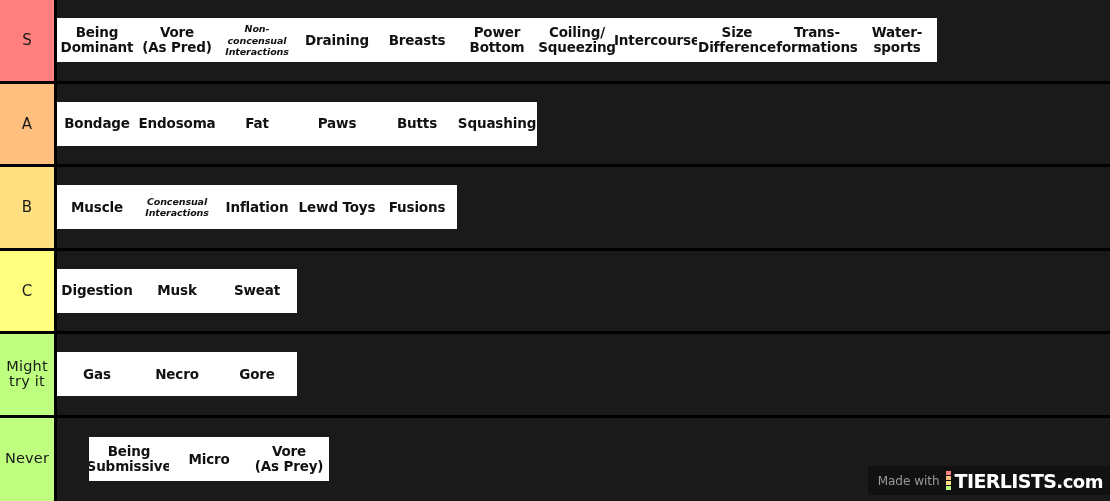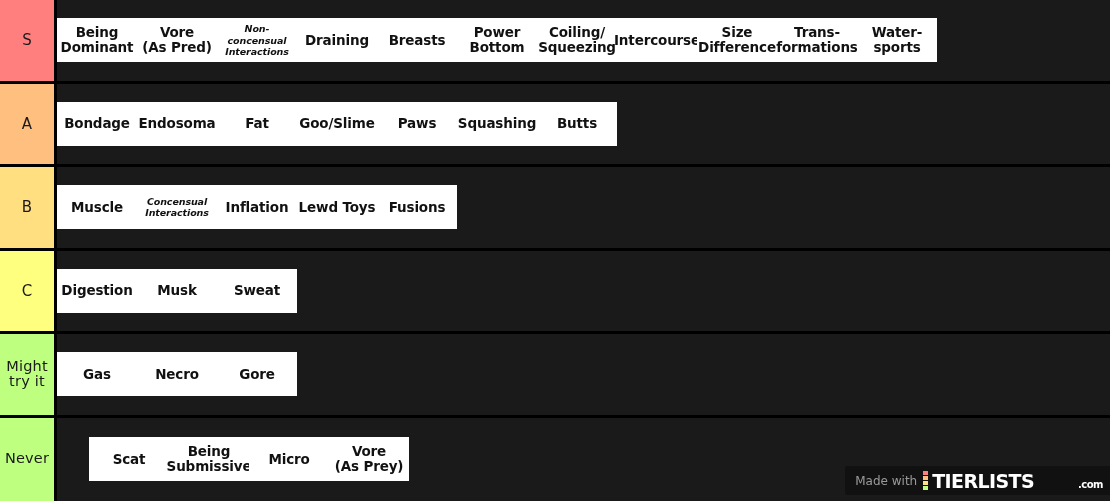--- a/index.html
+++ b/index.html
@@ -128,23 +128,22 @@
     height: 4px;
   }
   #watermark .brand {
     color: #ffffff;
     font-size: 19px;
     font-weight: bold;
     font-family: "DejaVu Sans", "Liberation Sans", sans-serif;
     letter-spacing: -0.6px;
   }
   #watermark .brand .tld {
-    font-size: 10px;
+    font-size: 18px;
     letter-spacing: -0.5px;
-    padding-left: 44px;
   }
 </style>
 </head>
 <body>
 
 <div id="tierlist">
     <div class="tier-row">
       <div class="tier-label" style="background: rgb(255, 127, 127); white-space: pre-line;">S</div>
       <div class="tier-items-area">
         <div class="tier-strip">
@@ -170,24 +169,23 @@
         </div>
       </div>
     </div>
     <div class="tier-row">
       <div class="tier-label" style="background: rgb(255, 191, 127); white-space: pre-line;">A</div>
       <div class="tier-items-area">
         <div class="tier-strip">
           <div class="tier-item">Bondage</div>
           <div class="tier-item">Endosoma</div>
           <div class="tier-item">Fat</div>
-          <div class="tier-item">Goo/Slime</div>
           <div class="tier-item">Paws</div>
+          <div class="tier-item">Butts</div>
           <div class="tier-item">Squashing</div>
-          <div class="tier-item">Butts</div>
         </div>
       </div>
     </div>
     <div class="tier-row">
       <div class="tier-label" style="background: rgb(255, 223, 128); white-space: pre-line;">B</div>
       <div class="tier-items-area">
         <div class="tier-strip">
           <div class="tier-item">Muscle</div>
           <div class="tier-item tiny">Concensual
 Interactions</div>
@@ -215,21 +213,20 @@
           <div class="tier-item">Gas</div>
           <div class="tier-item">Necro</div>
           <div class="tier-item">Gore</div>
         </div>
       </div>
     </div>
     <div class="tier-row">
       <div class="tier-label small" style="background: rgb(191, 255, 127); white-space: pre-line;">Never</div>
       <div class="tier-items-area">
         <div class="tier-strip">
-          <div class="tier-item">Scat</div>
           <div class="tier-item">Being
 Submissive</div>
           <div class="tier-item">Micro</div>
           <div class="tier-item">Vore
 (As Prey)</div>
         </div>
       </div>
     </div>
   </div>
 

